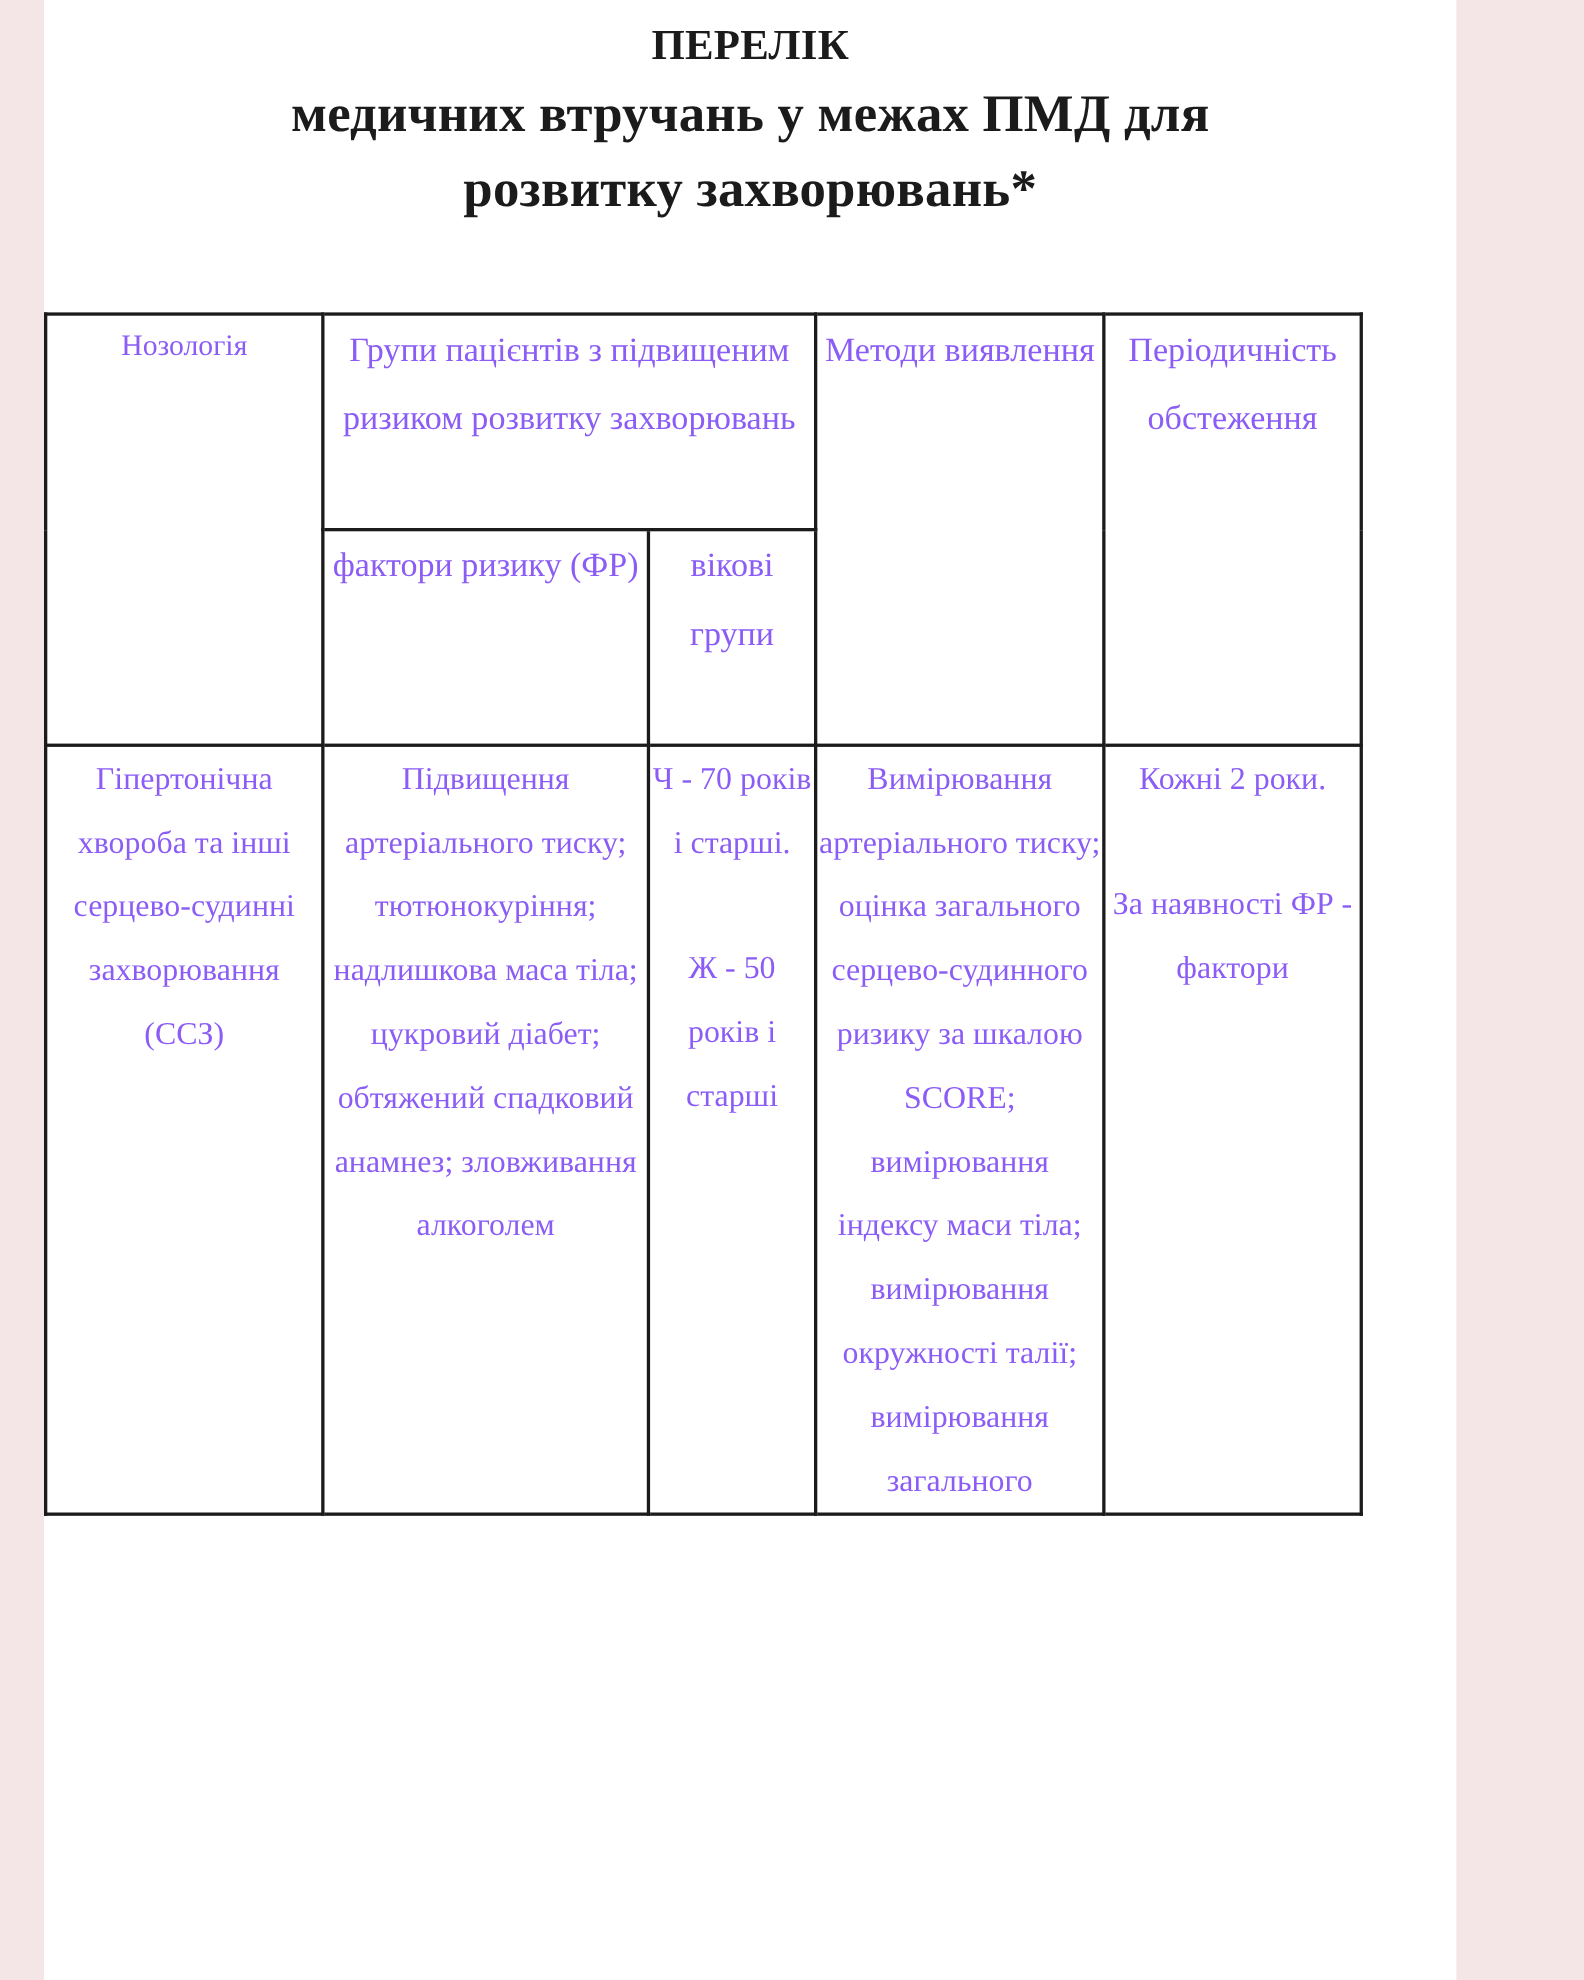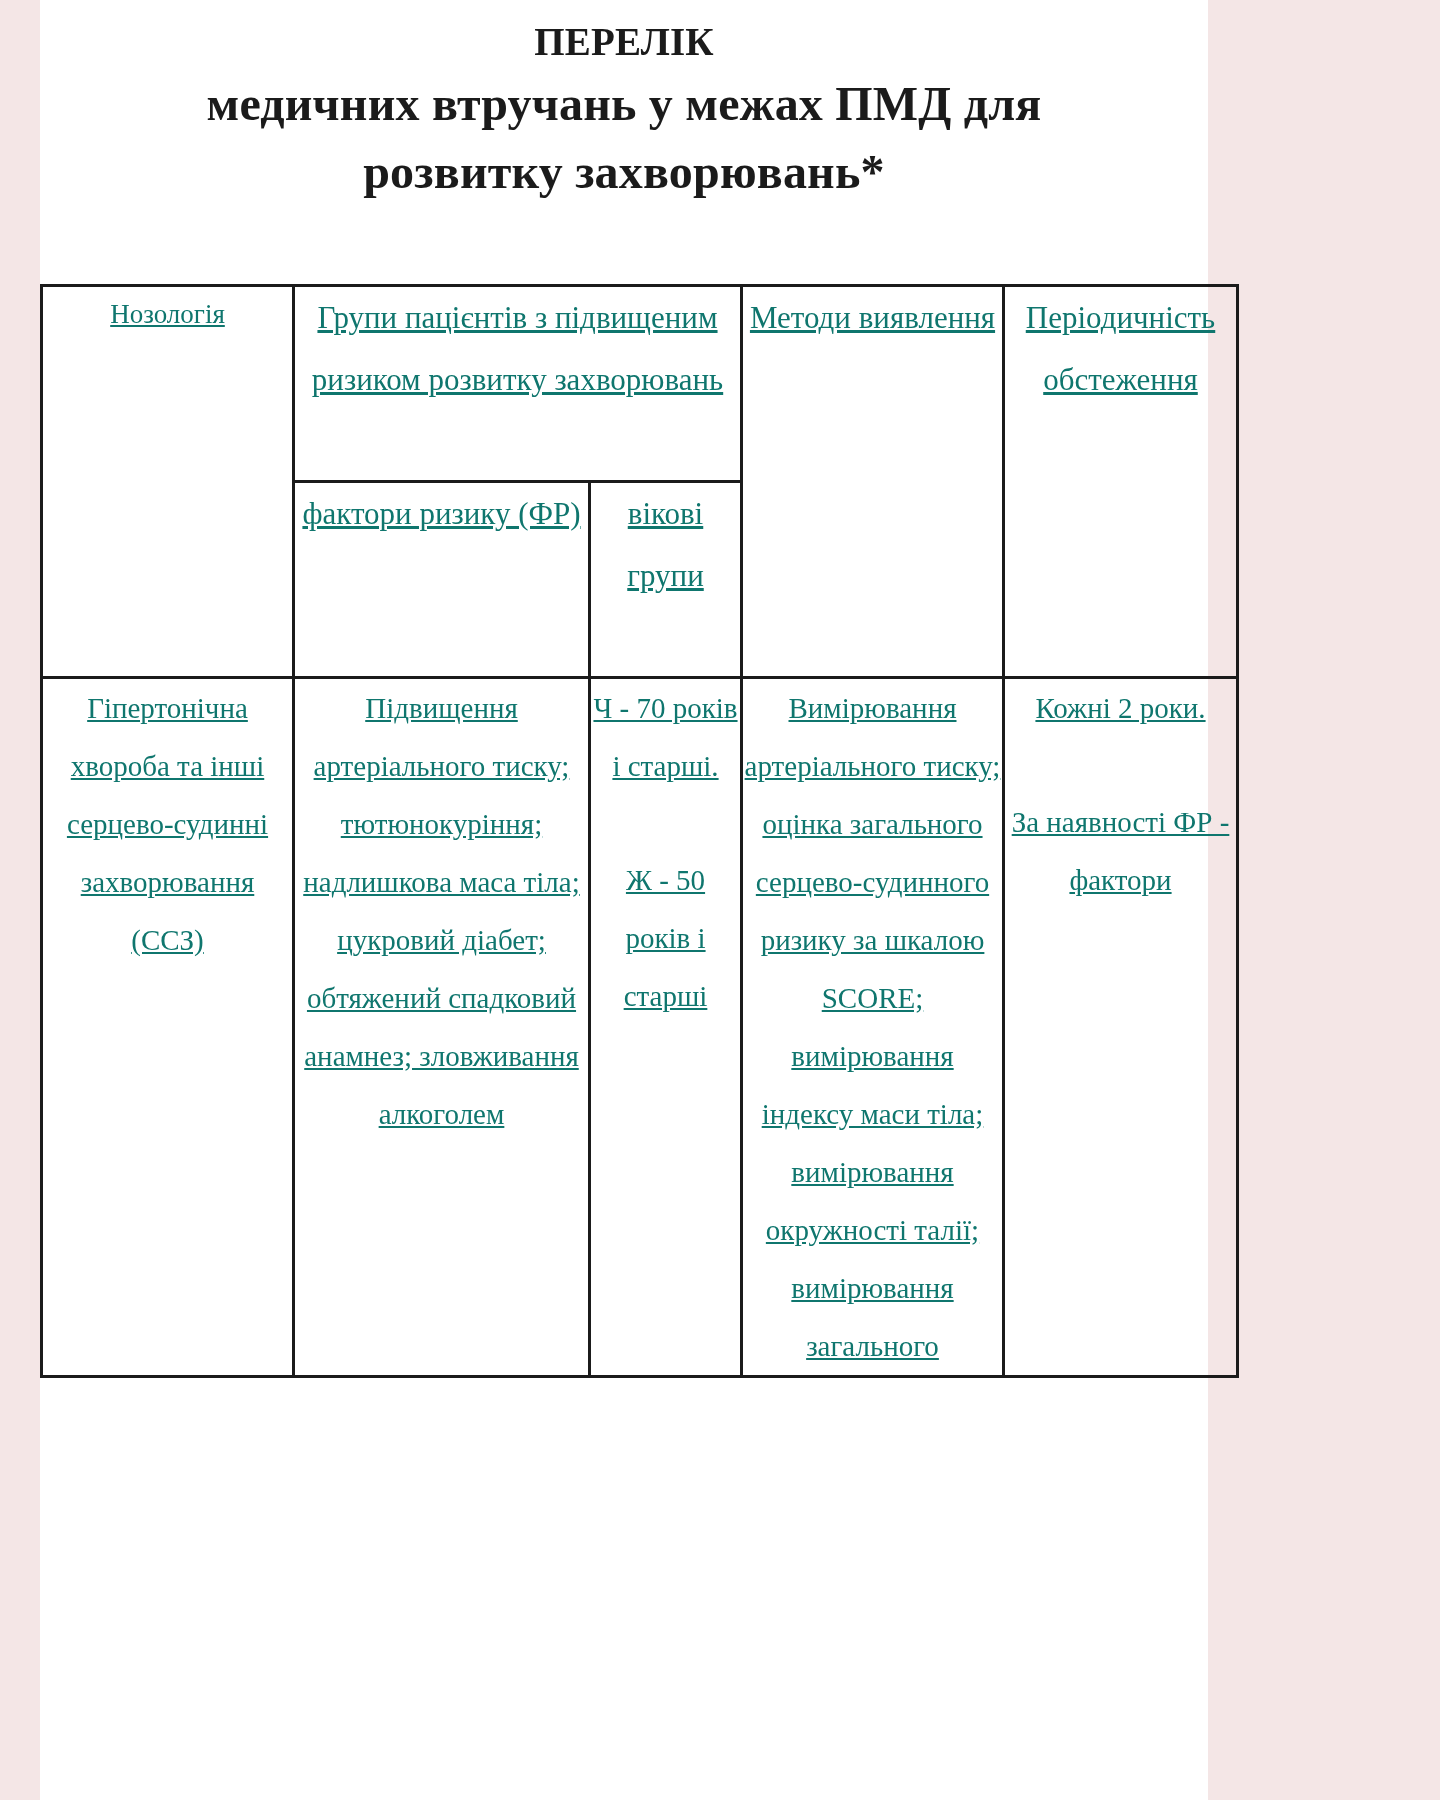--- a/index.html
+++ b/index.html
@@ -11,21 +11,21 @@
   body {
     width: 1440px;
     height: 1800px;
     overflow: hidden;
     font-family: "Liberation Serif", "DejaVu Serif", serif;
   }
   .page {
     position: absolute;
     left: 40px;
     top: 0;
-    width: 1168px;
+    width: 1284px;
     height: 1800px;
     background: #ffffff;
   }
   .title-block {
     text-align: center;
     padding: 14px 90px 0 90px;
     font-weight: bold;
     color: #1b1b1b;
   }
   .title-line {
@@ -36,22 +36,21 @@
   }
   .title-line.first { font-size: 39px; }
 
   table.doc-table {
     position: absolute;
     left: 0px;
     top: 284px;
     width: 1196px;
     border-collapse: collapse;
     table-layout: fixed;
-    color: #0f766e;
-    text-decoration: underline;
+    color: #8b5cf6;
   }
   table.doc-table td, table.doc-table th {
     border: 3px solid #1b1b1b;
     vertical-align: top;
     font-weight: normal;
     padding: 0;
   }
   .hcell {
     text-align: center;
     vertical-align: middle;

